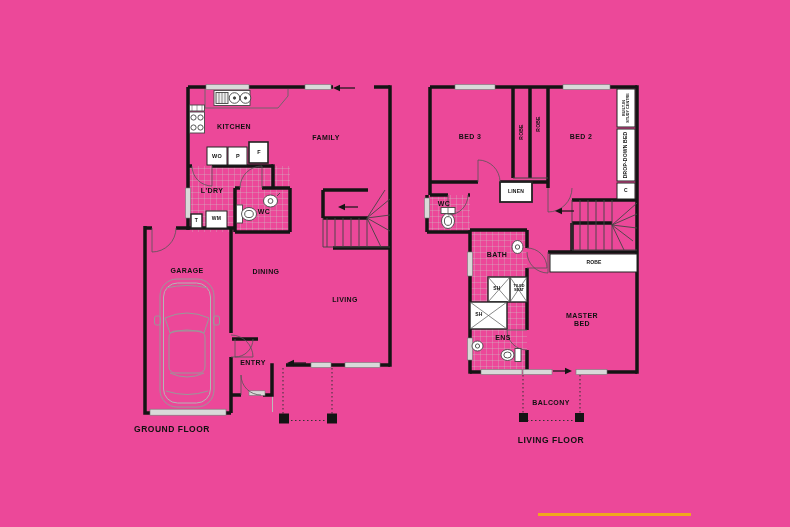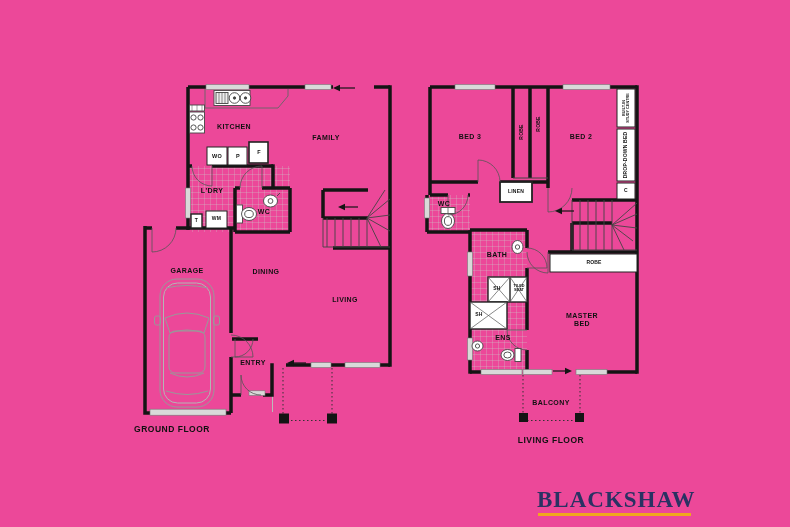--- a/index.html
+++ b/index.html
@@ -280,16 +280,15 @@
       <div class="lbl m" style="left: 503px; top: 338px;">ENS</div>
       <div class="lbl m" style="left: 582px; top: 320px;">MASTER
 BED</div>
       <div class="lbl xs" style="left: 594px; top: 263px;">ROBE</div>
       <div class="lbl m" style="left: 551px; top: 403px;">BALCONY</div>
     </div>
 
 <div class="floor-title" style="left:172px;top:429px;">GROUND FLOOR</div>
 <div class="floor-title" style="left:551px;top:440px;">LIVING FLOOR</div>
 
-<div class="logo" style="color: rgb(42, 50, 99);">BLACKSHAW</div>
 <div class="logo-underline" style="background: rgb(240, 168, 30);"></div>
 
 </div>
 
 </body></html>

